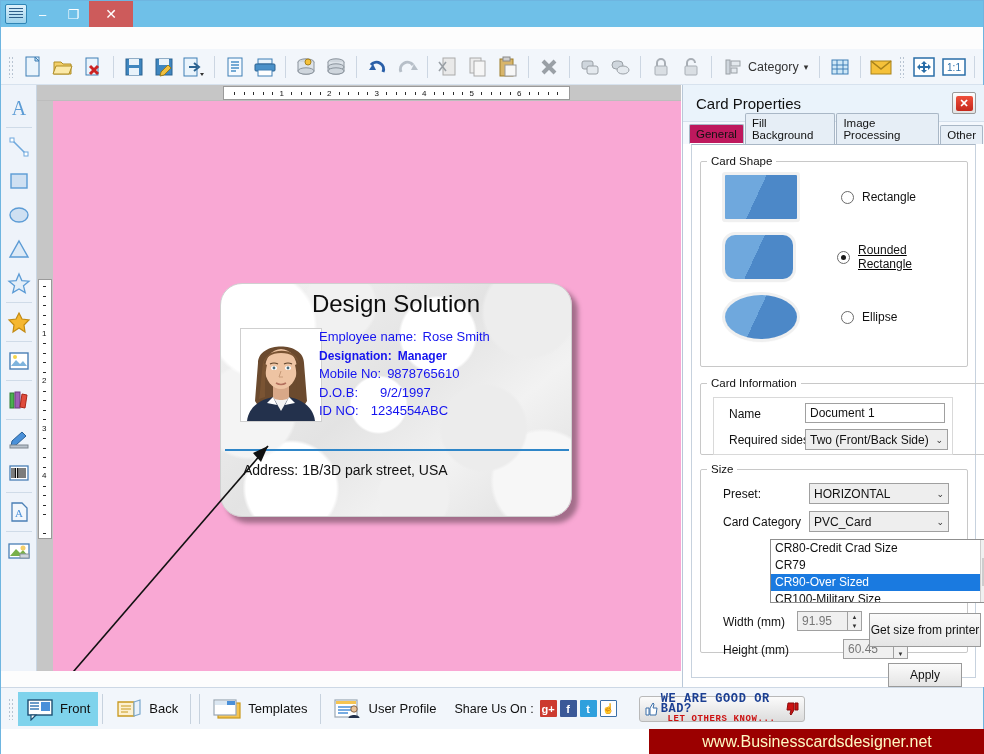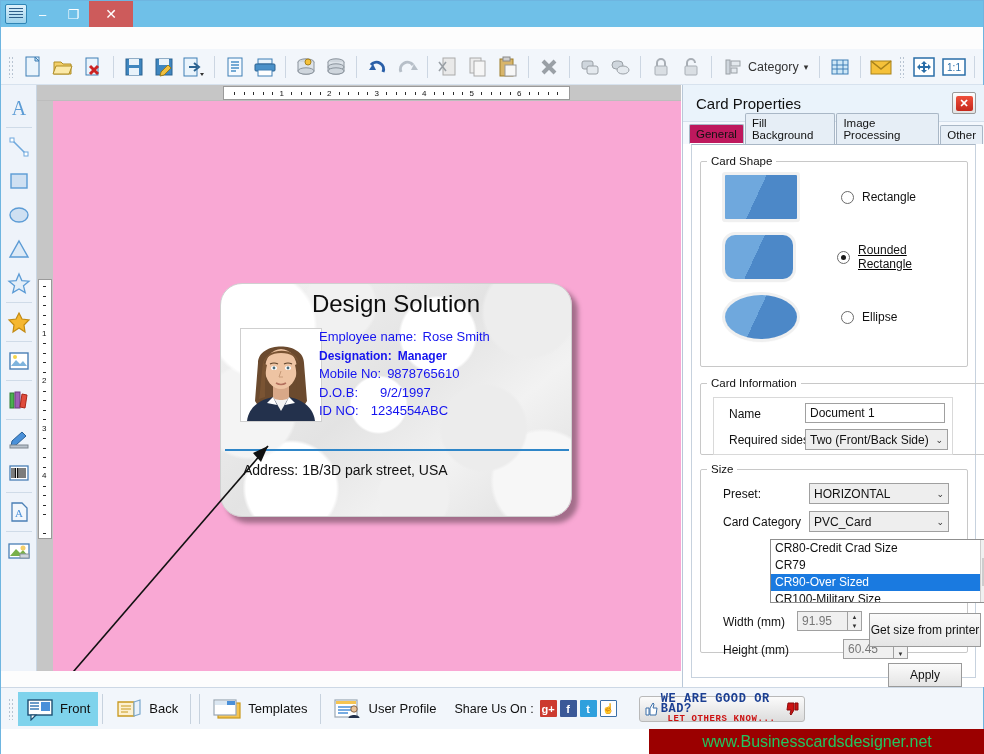--- a/index.html
+++ b/index.html
@@ -282,21 +282,21 @@
   .fb-l2 { font-size: 9px; font-weight: bold; color: #cc1111; letter-spacing: .6px; font-family: "Liberation Mono", monospace; }
 
   .footer {
     position: absolute; left: 0; top: 728px; width: 984px; height: 26px;
     background: #ffffff;
   }
   .footer-bar {
     position: absolute; left: 648px; top: 0; width: 336px; height: 26px;
     background: #9b0000; display: flex; align-items: center; justify-content: center;
   }
-  .footer-bar span { color: #22c55e; font-size: 16px; }
+  .footer-bar span { color: #fef9c3; font-size: 16px; }
 </style>
 </head>
 <body>
 
 <div id="app">
 
   <div class="titlebar">
     <div class="tb-icon"></div>
     <div class="tb-btns">
       <div class="tb-btn">–</div>

